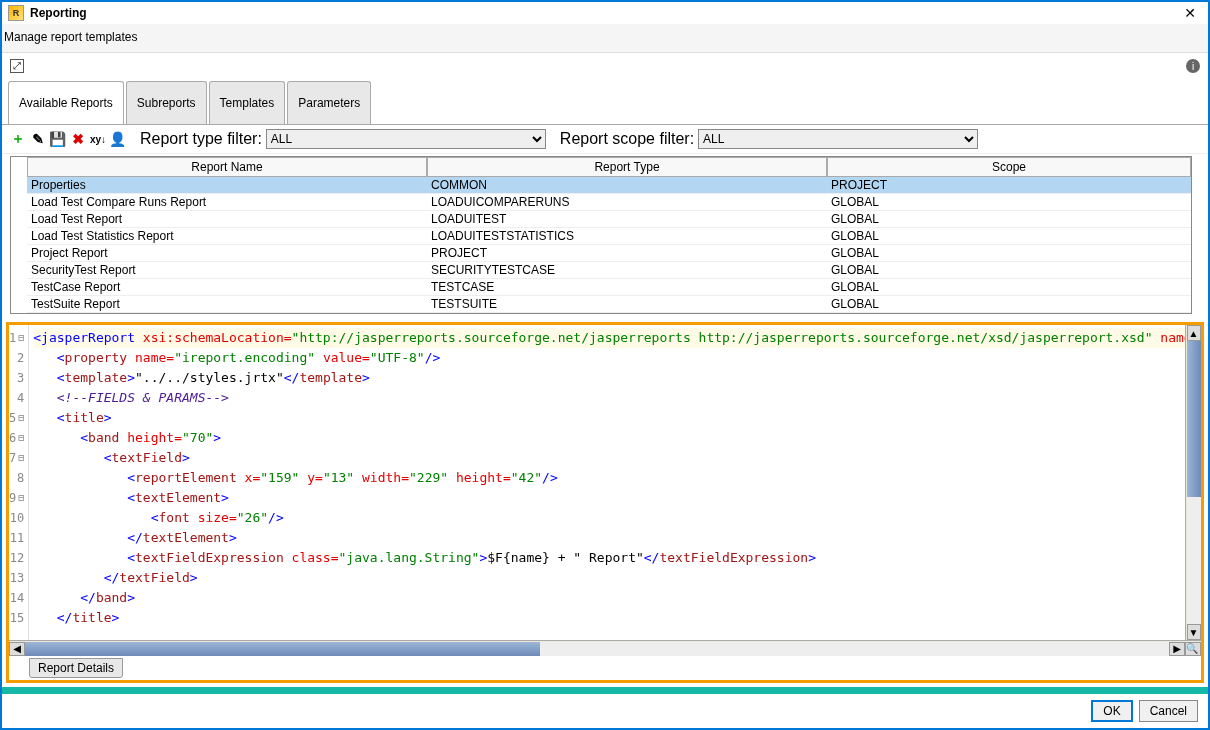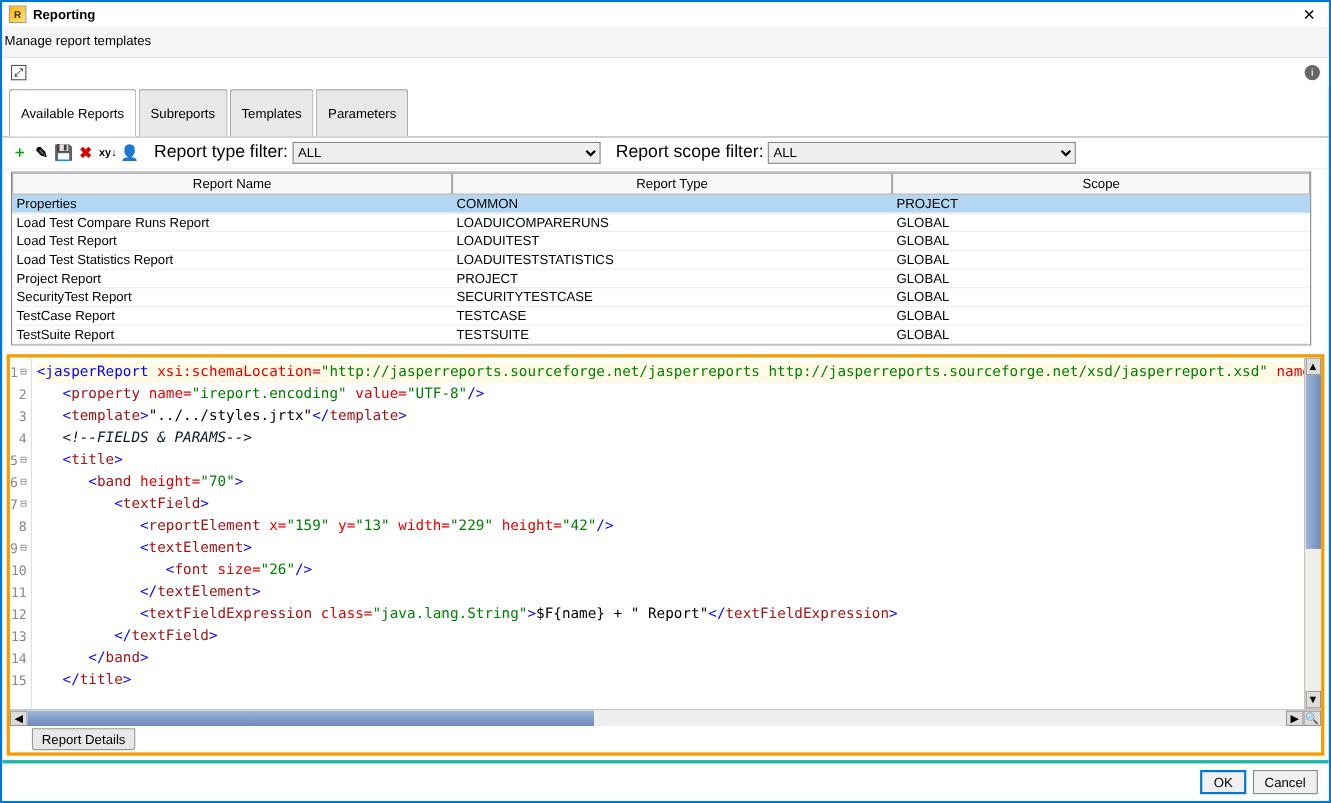--- a/index.html
+++ b/index.html
@@ -88,20 +88,21 @@
 .tbtn.user{color:#555;}
 .filter-label{margin-left:10px;font-size:16px;}
 select.filter {
   border:1px solid #888;
   font-size:12px;
   height:20px;
 }
 .table {
   border:1px solid #888;
   margin:2px 16px 4px 8px;
+  padding-left:16px;
 }
 .table-header, .table-row {
   display:grid;
   grid-template-columns: 400px 400px 1fr;
   font-size:12px;
 }
 .table-header > div {
   border:1px solid #aaa;
   padding:2px 6px;
   text-align:center;
@@ -146,21 +147,21 @@
 .code {
   padding:3px 4px;
   line-height:20px;
   white-space:pre;
 }
 .t-maroon{color:#a31515;}
 .t-blue{color:#0000ff;}
 .t-green{color:#008000;}
 .t-red{color:#e50000;}
 .t-black{color:#000;}
-.t-comment{color:#0f172a;font-style:italic;}
+.t-comment{color:#4c1d95;font-style:italic;}
 .line1-bg{background:#fffbe6;}
 .hscroll {
   height:16px;
   background:#ece9d8;
   border-top:1px solid #aaa;
   display:flex;
   align-items:center;
 }
 .hscroll .arrow{width:16px;height:14px;background:#ddd;border:1px solid #999;display:flex;align-items:center;justify-content:center;font-size:10px;}
 .hscroll .track{flex:1;height:14px;background:#eee;position:relative;}
@@ -172,21 +173,21 @@
   display:flex;flex-direction:column;align-items:center;
 }
 .vscroll .arrow{height:16px;width:14px;background:#ddd;border:1px solid #999;display:flex;align-items:center;justify-content:center;font-size:10px;}
 .vscroll .track{flex:1;width:14px;background:#eee;position:relative;}
 .vscroll .thumb{position:absolute;top:0;left:0;width:14px;height:55%;background:linear-gradient(90deg,#9db6d8,#6d8ab8);}
 .bottom-tab-row{display:flex;padding:2px 4px;}
 .bottom-tab{
   border:1px solid #999;background:#e8e8e8;padding:2px 8px;font-size:12px;border-radius:0 0 3px 3px;margin-left:16px;
 }
 .footer {
-  display:flex;justify-content:flex-end;gap:6px;padding:6px 10px;background:#fff;border-top:3px solid #14b8a6;
+  display:flex;justify-content:flex-end;gap:6px;padding:6px 10px;background:#fff;border-top:7px solid #14b8a6;
 }
 .btn {
   border:1px solid #888;padding:2px 10px;background:#f0f0f0;font-size:12px;cursor:pointer;
 }
 .btn.primary{border:2px solid #0078d7;}
 .editor-main{display:flex;flex:1;overflow:hidden;}
 </style>
 </head>
 <body>
 

